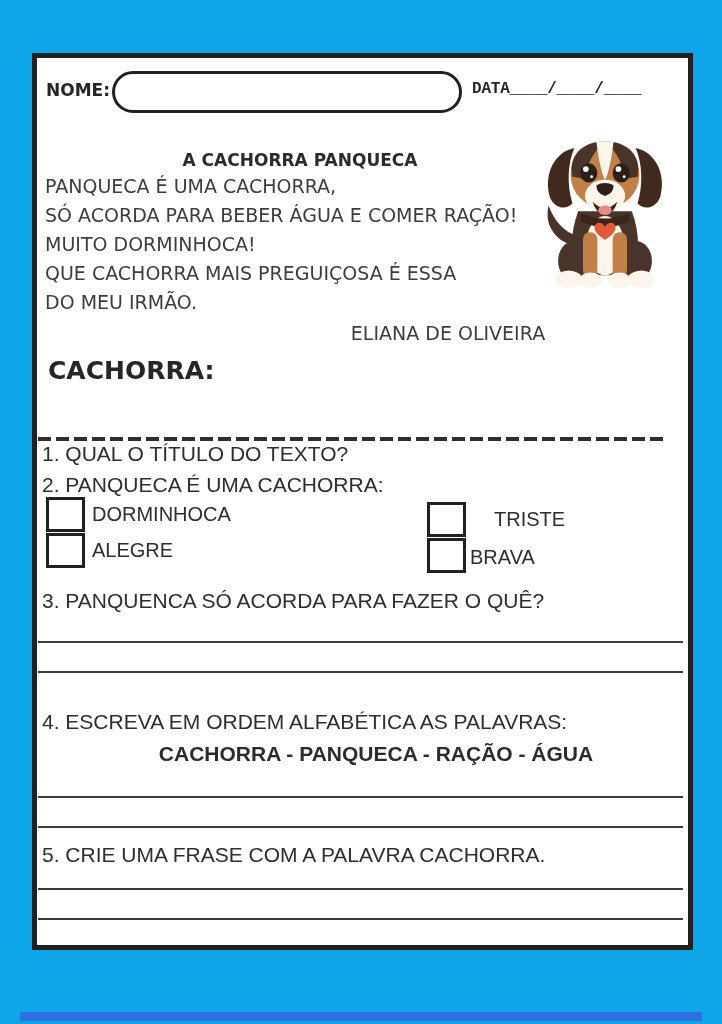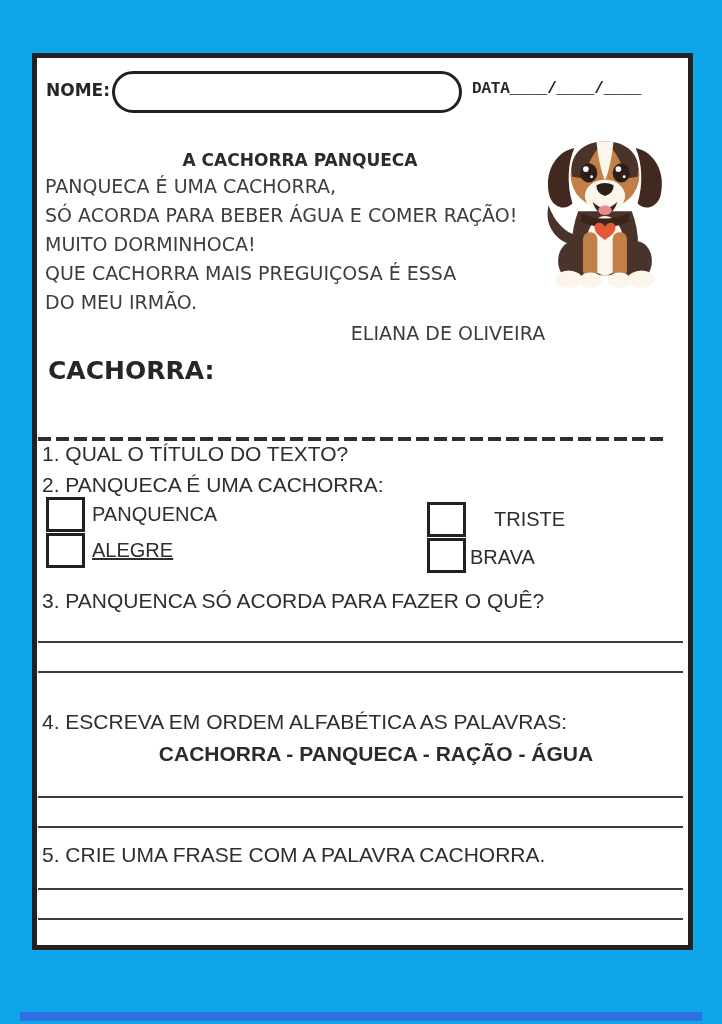--- a/index.html
+++ b/index.html
@@ -47,21 +47,21 @@
   .l4a{top:796px;} .l4b{top:826px;}
   .l5a{top:888px;} .l5b{top:918px;}
   
   .checkbox{position:absolute;width:33px;height:29px;border:3px solid #212121;background:#fff;}
   .cb-1{left:46px;top:497px;}
   .cb-2{left:46px;top:533px;}
   .cb-3{left:427px;top:502px;}
   .cb-4{left:427px;top:538px;}
   .opt-label{position:absolute;font-size:20px;color:#2e2e2e;white-space:nowrap;}
   .ol-1{left:92px;top:503px;}
-  .ol-2{left:92px;top:539px;text-decoration:underline;}
+  .ol-2{left:92px;top:539px;}
   .ol-3{left:494px;top:508px;}
   .ol-4{left:470px;top:546px;}
   
   .bottom-bar{position:absolute;left:20px;top:1012px;width:682px;height:9px;background:#2f6fe4;}
 </style>
 </head>
 <body>
 
 <div class="sheet">
 
@@ -129,21 +129,21 @@
   </div>
   <div class="poem-author">ELIANA DE OLIVEIRA</div>
 
   <div class="responda">CACHORRA:</div>
 
   <div class="question q1">1. QUAL O TÍTULO DO TEXTO?</div>
   <div class="dash-line"></div>
 
   <div class="question q2">2. PANQUECA É UMA CACHORRA:</div>
   <div class="checkbox cb-1"></div>
-  <div class="opt-label ol-1">PANQUENCA</div>
+  <div class="opt-label ol-1">DORMINHOCA</div>
   <div class="checkbox cb-2"></div>
   <div class="opt-label ol-2">ALEGRE</div>
   <div class="checkbox cb-3"></div>
   <div class="opt-label ol-3">TRISTE</div>
   <div class="checkbox cb-4"></div>
   <div class="opt-label ol-4">BRAVA</div>
 
   <div class="question q3">3. PANQUENCA SÓ ACORDA PARA FAZER O QUÊ?</div>
   <div class="solid-line l3a"></div>
   <div class="solid-line l3b"></div>

